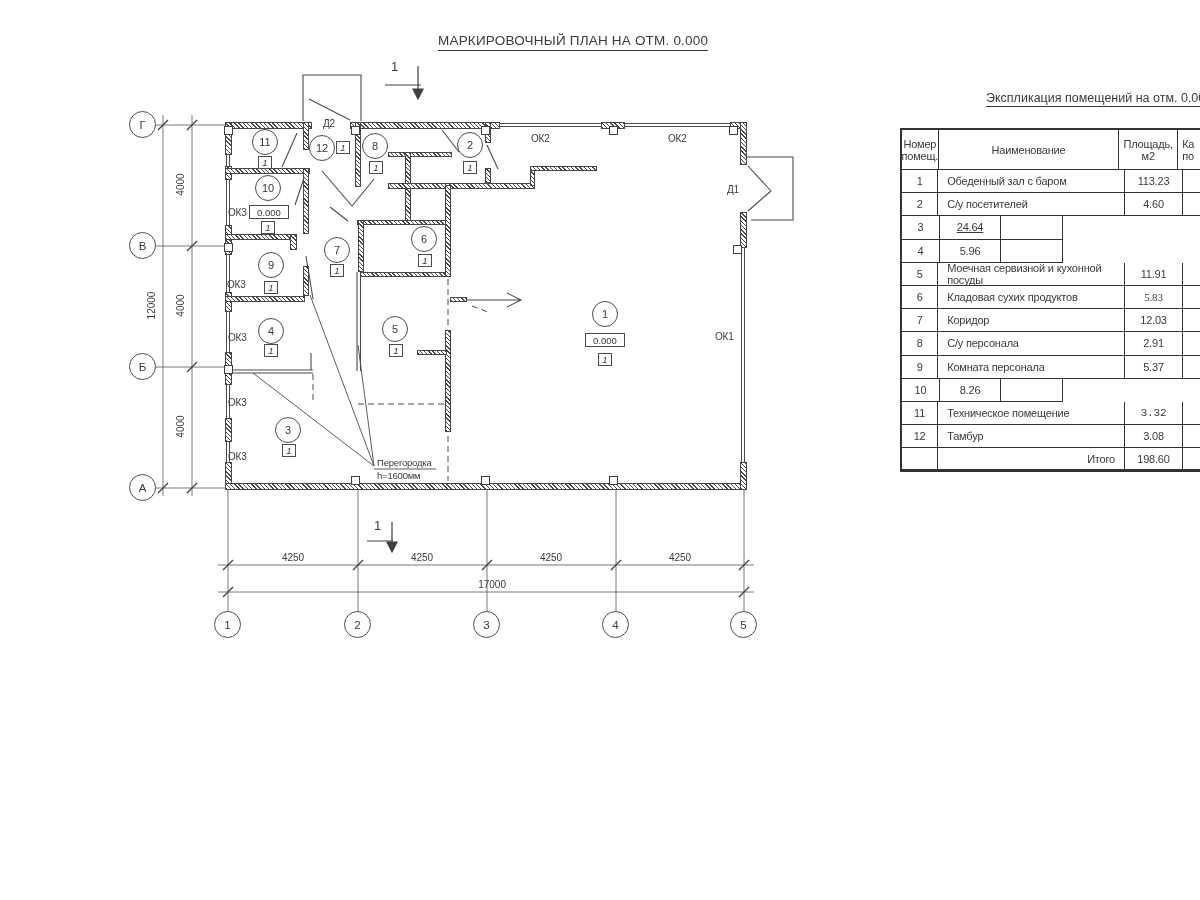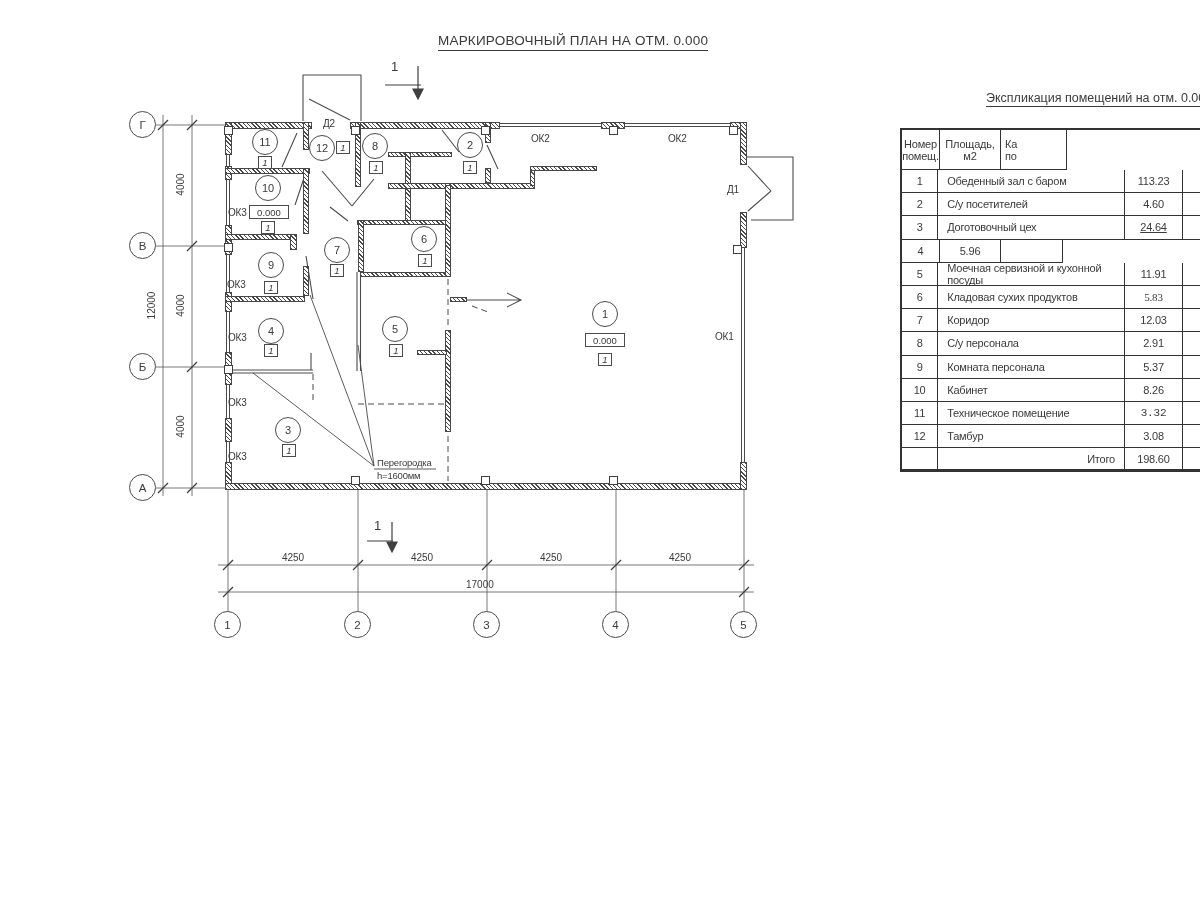--- a/index.html
+++ b/index.html
@@ -278,33 +278,36 @@
       <span>Б</span>
     </div>
   <div class="abs gb" style="left:129px;top:474px;">
       <span>А</span>
     </div>
 
   <div class="abs dim" style="left:273px;top:552px;width:40px;text-align:center;">4250</div>
   <div class="abs dim" style="left:402px;top:552px;width:40px;text-align:center;">4250</div>
   <div class="abs dim" style="left:531px;top:552px;width:40px;text-align:center;">4250</div>
   <div class="abs dim" style="left:660px;top:552px;width:40px;text-align:center;">4250</div>
-  <div class="abs dim" style="left:466px;top:579px;width:40px;text-align:left;">17000</div>
+  <div class="abs dim" style="left:466px;top:579px;width:40px;text-align:right;">17000</div>
   <div class="abs dim rot" style="left:160px;top:179px;">4000</div>
   <div class="abs dim rot" style="left:160px;top:300px;">4000</div>
   <div class="abs dim rot" style="left:160px;top:421px;">4000</div>
   <div class="abs dim rot" style="left:131px;top:300px;">12000</div>
 
   <div class="abs" style="left:986px;top:91px;font-size:12.5px;border-bottom:1.1px solid #3a3a3a;padding-bottom:1px;white-space:nowrap;">Экспликация помещений на отм. 0.000</div>
 
   <div class="abs tbl" style="left:900px;top:128px;width:344px;">
     <div class="trow" style="height:40px;">
       <div class="tc" style="width:37px;">
           <span>Номер</span>
           <span>помещ.</span>
+        </div>
+      <div class="tc" style="width:186px;">
+          <span>Наименование</span>
         </div>
       <div class="tc" style="width:60px;">
           <span>Площадь,</span>
           <span>м2</span>
         </div>
       <div class="tc" style="width:61px;align-items:flex-start;padding-left:4px;">
           <span>Ка</span>
           <span>по</span>
         </div>
     </div>
@@ -315,21 +318,20 @@
       <div class="tc" style="width:61px;"></div>
     </div>
     <div class="trow" style="height:23.2px;">
       <div class="tc" style="width:37px;">2</div>
       <div class="tc name" style="width:186px;">С/у посетителей</div>
       <div class="tc" style="width:60px;">4.60</div>
       <div class="tc" style="width:61px;"></div>
     </div>
     <div class="trow" style="height:23.2px;">
       <div class="tc" style="width:37px;">3</div>
-      <div class="tc name" style="width:186px;">Доготовочный цех</div>
       <div class="tc" style="width:60px;text-decoration:underline;">24.64</div>
       <div class="tc" style="width:61px;"></div>
     </div>
     <div class="trow" style="height:23.2px;">
       <div class="tc" style="width:37px;">4</div>
       <div class="tc" style="width:60px;">5.96</div>
       <div class="tc" style="width:61px;"></div>
     </div>
     <div class="trow" style="height:23.2px;">
       <div class="tc" style="width:37px;">5</div>
@@ -356,21 +358,20 @@
       <div class="tc" style="width:61px;"></div>
     </div>
     <div class="trow" style="height:23.2px;">
       <div class="tc" style="width:37px;">9</div>
       <div class="tc name" style="width:186px;">Комната персонала</div>
       <div class="tc" style="width:60px;">5.37</div>
       <div class="tc" style="width:61px;"></div>
     </div>
     <div class="trow" style="height:23.2px;">
       <div class="tc" style="width:37px;">10</div>
-      <div class="tc name" style="width:186px;">Кабинет</div>
       <div class="tc" style="width:60px;">8.26</div>
       <div class="tc" style="width:61px;"></div>
     </div>
     <div class="trow" style="height:23.2px;">
       <div class="tc" style="width:37px;">11</div>
       <div class="tc name" style="width:186px;">Техническое помещение</div>
       <div class="tc" style="width:60px;font-family:Liberation Mono, monospace;">3.32</div>
       <div class="tc" style="width:61px;"></div>
     </div>
     <div class="trow" style="height:23.2px;">

